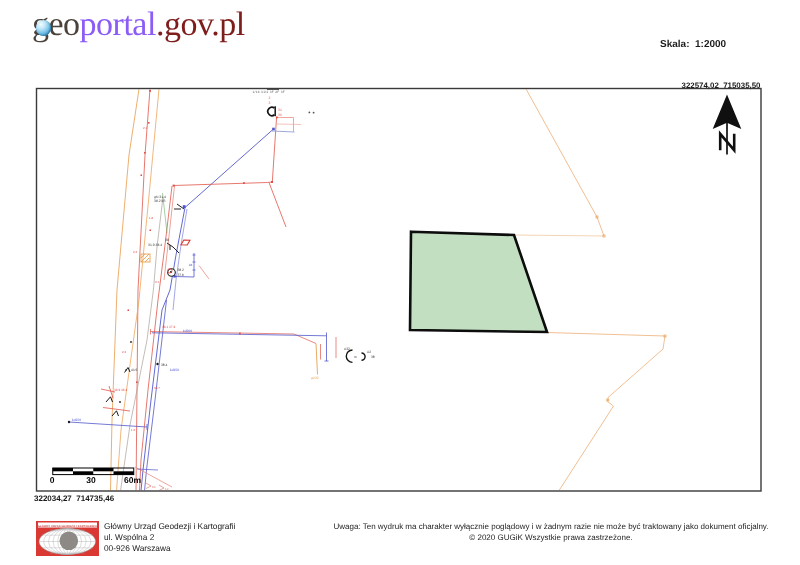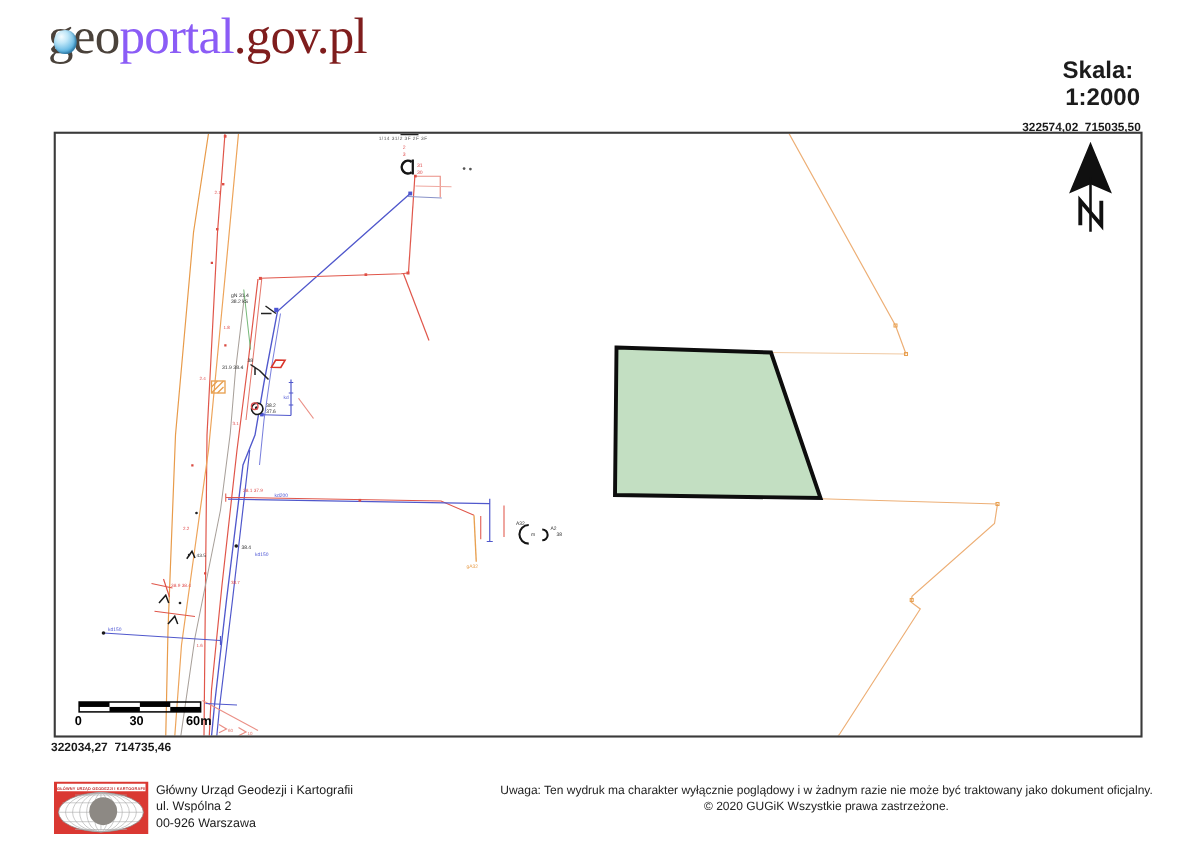--- a/index.html
+++ b/index.html
@@ -7,21 +7,21 @@
 *{-webkit-font-smoothing:antialiased;text-rendering:geometricPrecision;}
 .abs{position:absolute;}
 </style>
 </head>
 <body>
 
 <div class="abs" style="left:32px;top:6px;font-family:'Liberation Serif',serif;font-size:34px;letter-spacing:-0.5px;color:#4a423b;"><span>geo</span><span style="color:#8b5cf6;">portal</span><span style="color:#7f1d1d;">.gov.pl</span></div>
 
 <div class="abs" style="left:35.8px;top:20.3px;width:15.6px;height:15.6px;border-radius:50%;background:radial-gradient(circle at 33% 28%, #f4fcff 0%, #c0e7f8 28%, #62b7e3 65%, #2e90c5 100%);box-shadow:inset -1px -1px 1.5px rgba(20,80,120,0.55);"></div>
 
-<div class="abs" style="left:660px;top:38.5px;width:100px;text-align:right;font-size:16px;font-weight:bold;color:#1c1c1c;">Skala:&nbsp; 1:2000</div>
+<div class="abs" style="left:660px;top:38.5px;width:100px;font-size:10px;font-weight:bold;color:#1c1c1c;">Skala:&nbsp; 1:2000</div>
 
 <svg class="abs" style="left:0;top:0;" width="800" height="565" viewBox="0 0 800 565">
 <defs>
       <clipPath id="mc">
         <rect x="37.3" y="89.3" width="723" height="401"></rect>
       </clipPath>
     </defs>
 
 <text x="760.5" y="87.6" text-anchor="end" font-size="7.9px" font-weight="bold" fill="#1a1a1a">322574,02&nbsp;&nbsp;715035,50</text>
 

